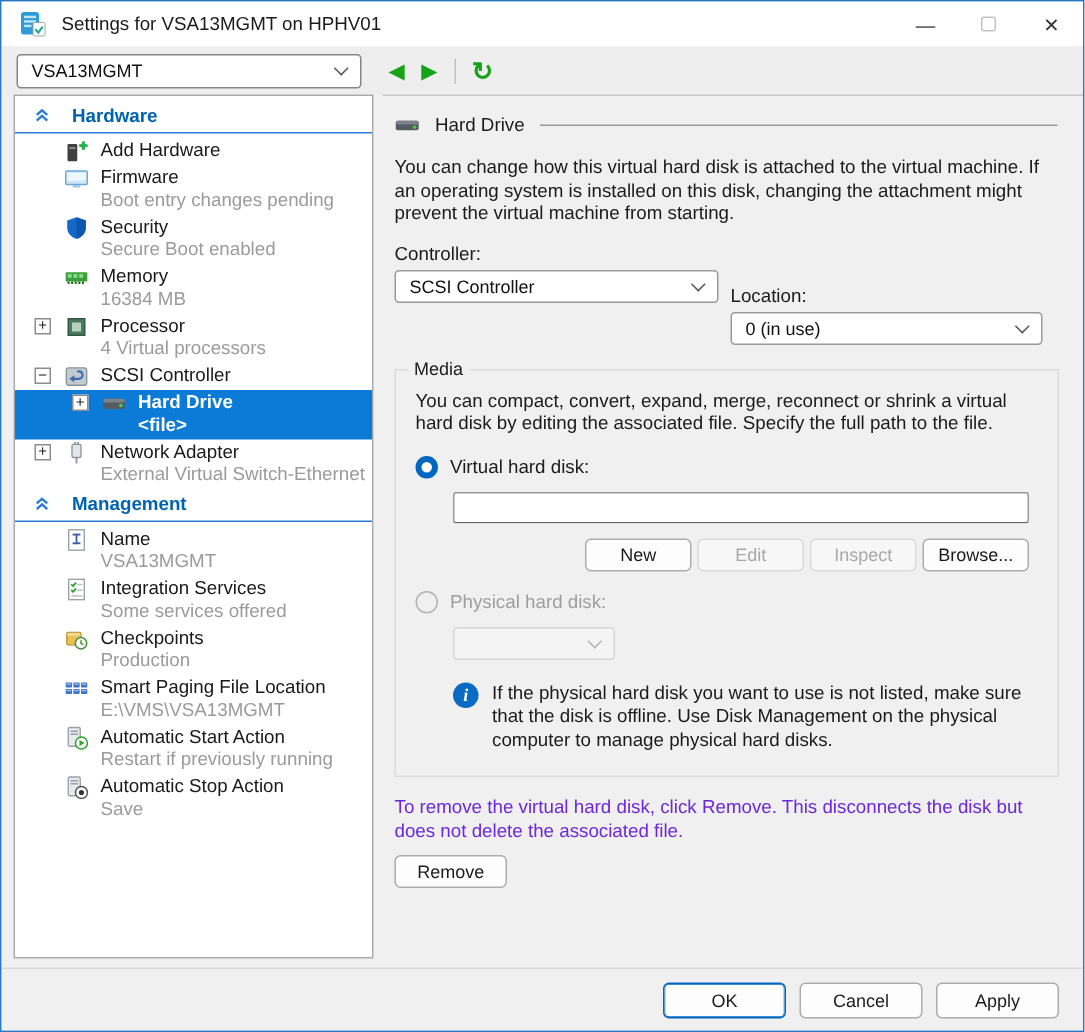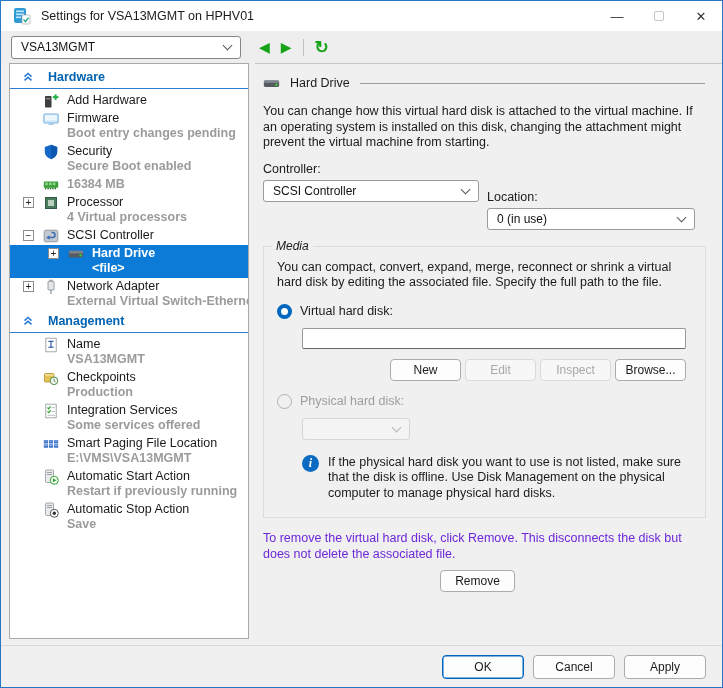--- a/index.html
+++ b/index.html
@@ -46,21 +46,21 @@
   
   .tsection-header { display:flex; align-items:center; padding:3px 12px 4px 13px;
                      border-bottom:1px solid #2b7cd3; margin-bottom:3px; }
   .tsection-title { color:#0063b1; font-weight:bold; font-size:12.5px; margin-left:15px; }
   .trow { position:relative; padding:1px 2px 2px 57px; min-height:16px; cursor:default; }
   .trow .ticon { position:absolute; left:33px; top:1px; width:16px; height:16px; }
   .trow .expander { position:absolute; left:13px; top:3px; width:11px; height:11px;
                     border:1px solid #8c8c8c; background:#fff; color:#222;
                     font-size:10px; line-height:9px; text-align:center; }
   .tlabel { font-size:12.5px; color:#1a1a1a; line-height:15px; white-space:nowrap; }
-  .tsub   { font-size:12.5px; color:#9b9b9b; line-height:15px; white-space:nowrap;font-weight:bold; }
+  .tsub   { font-size:12.5px; color:#9b9b9b; line-height:15px; white-space:nowrap; }
   .trow.selected { background:#0c7bd8; padding-left:82px; }
   .trow.selected .ticon { left:58px; }
   .trow.selected .expander { left:38px; }
   .trow.selected .tlabel, .trow.selected .tsub { color:#fff; font-weight:bold; }
 
   
   .panel-header { display:flex; align-items:center; height:18px; margin-top:4px; }
   .hd-icon { width:17px; height:17px; margin-right:10px; flex:0 0 17px; }
   .panel-title { font-size:12.5px; color:#1b1b1b; white-space:nowrap; }
   .panel-rule { flex:1; height:1px; background:#9a9a9a; margin-left:10px; }
@@ -72,21 +72,21 @@
   .dd-col.c1 { width:216px; margin-right:8px; }
   .dd-col.c2 { width:208px;margin-top:28px; }
   .dd-label { font-size:12.5px; margin-bottom:4px; color:#1b1b1b; }
   .select { height:22px; background:#fff; border:1px solid #9a9a9a; border-radius:3px;
             display:flex; align-items:center; justify-content:space-between;
             padding:0 9px; font-size:12px; color:#111; }
 
   .groupbox { margin-top:16px; border:1px solid #dcdcdc; position:relative;
               padding:13px 10px 12px 13px; width:443px; }
   .gb-legend { position:absolute; top:-8px; left:8px; background:#f0f0f0; padding:0 4px;
-               font-size:12px; color:#1b1b1b;font-style:italic; }
+               font-size:12px; color:#1b1b1b; }
   .media-intro { font-size:12.5px; line-height:15.5px; max-width:418px; color:#1b1b1b; }
 
   .radio-row { display:flex; align-items:center; margin-top:13px; }
   .radio { width:15px; height:15px; border-radius:50%; flex:0 0 15px; }
   .radio.on  { border:4.5px solid #0067c0; background:#fff; }
   .radio.off { border:1px solid #b3b3b3; background:transparent; }
   .radio-label { margin-left:8px; font-size:12.5px; color:#1b1b1b; }
   .radio-label.disabled { color:#9e9e9e; }
 
   .vhd-input { display:block; margin:9px 0 0 25px; width:384px; height:21px; background:#fff;
@@ -104,21 +104,21 @@
                  display:flex; align-items:center; justify-content:flex-end; padding:0 9px; }
   .phys-select .sel-chev { border-color:#b5b5b5; }
 
   .info-row { display:flex; margin:15px 0 4px 25px; }
   .info-icon { width:17px; height:17px; border-radius:50%; background:#0b6bc2; color:#fff;
                font:italic bold 12px "Liberation Serif", serif;
                display:flex; align-items:center; justify-content:center; flex:0 0 17px; }
   .info-text { margin-left:9px; font-size:12.5px; line-height:15.5px; max-width:368px; color:#1b1b1b; }
 
   .remove-note { margin-top:13px; font-size:12.5px; line-height:15.5px; max-width:443px; color:#6d28d9; }
-  .remove-row { display:flex; justify-content:center; margin-top:8px; padding-right:13px; }
+  .remove-row { display:flex; justify-content:flex-start; margin-top:8px; padding-right:13px; }
   .remove-row .btn { width:75px; }
 
   
   .footer { flex:0 0 42px; background:#f0f0f0; border-top:1px solid #d9d9d9;
             display:flex; align-items:center; justify-content:flex-end; gap:9px; padding-right:16px; }
   .footer .btn { width:82px; height:24px; }
   .btn.primary { border-color:#0067c0; box-shadow:inset 0 0 0 0.5px #0067c0; }
 </style>
 </head>
 <body>
@@ -207,20 +207,21 @@
               <rect x="6" y="5.6" width="2.6" height="2.6" fill="#8fd694"></rect>
               <rect x="9.8" y="5.6" width="2.6" height="2.6" fill="#8fd694"></rect>
               <g fill="#1d6b22">
                 <rect x="2" y="10.7" width="1.4" height="1.6"></rect>
                 <rect x="4.4" y="10.7" width="1.4" height="1.6"></rect>
                 <rect x="6.8" y="10.7" width="1.4" height="1.6"></rect>
                 <rect x="9.2" y="10.7" width="1.4" height="1.6"></rect>
                 <rect x="11.6" y="10.7" width="1.4" height="1.6"></rect>
               </g>
             </svg></span>
+        <div class="tlabel">Memory</div>
         <div class="tsub">16384 MB</div>
       </div>
 
       <div class="trow">
         <span class="expander">+</span>
         <span class="ticon"><svg viewBox="0 0 16 16" width="16" height="16">
               <rect x="2.5" y="2.5" width="11" height="11" fill="#4a7a5e" stroke="#335843" stroke-width="1"></rect>
               <rect x="5" y="5" width="6" height="6" fill="#b9cfc0"></rect>
             </svg></span>
         <div class="tlabel">Processor</div>
@@ -276,40 +277,40 @@
                 <rect x="7.4" y="3.8" width="1.2" height="7"></rect>
                 <rect x="5.4" y="9.6" width="5.2" height="1.2"></rect>
               </g>
             </svg></span>
         <div class="tlabel">Name</div>
         <div class="tsub">VSA13MGMT</div>
       </div>
 
       <div class="trow">
         <span class="ticon"><svg viewBox="0 0 16 16" width="16" height="16">
-              <rect x="1.5" y="3.5" width="9.5" height="8.5" rx="1" fill="#e6c255" stroke="#b28f2f" stroke-width="0.8"></rect>
-              <rect x="2" y="4" width="8.5" height="2" fill="#f0d98c"></rect>
-              <circle cx="11" cy="10.8" r="3.8" fill="#f7f7f7" stroke="#4c8f3f" stroke-width="1"></circle>
-              <path d="M11 8.8 V10.9 L12.6 11.8" stroke="#4c8f3f" stroke-width="1" fill="none"></path>
-            </svg></span>
-        <div class="tlabel">Checkpoints</div>
-        <div class="tsub">Production</div>
-      </div>
-
-      <div class="trow">
-        <span class="ticon"><svg viewBox="0 0 16 16" width="16" height="16">
               <rect x="2.8" y="1.2" width="10.4" height="13.6" fill="#fff" stroke="#9aa0a5" stroke-width="0.9"></rect>
               <path d="M4.5 4.5 l1.2 1.3 2-2.4" stroke="#2ba52b" stroke-width="1.2" fill="none"></path>
               <rect x="8.6" y="4.2" width="3.4" height="1" fill="#b9bfc4"></rect>
               <path d="M4.5 8.3 l1.2 1.3 2-2.4" stroke="#2ba52b" stroke-width="1.2" fill="none"></path>
               <rect x="8.6" y="8" width="3.4" height="1" fill="#b9bfc4"></rect>
               <rect x="4.6" y="11.8" width="7.4" height="1" fill="#b9bfc4"></rect>
             </svg></span>
         <div class="tlabel">Integration Services</div>
         <div class="tsub">Some services offered</div>
+      </div>
+
+      <div class="trow">
+        <span class="ticon"><svg viewBox="0 0 16 16" width="16" height="16">
+              <rect x="1.5" y="3.5" width="9.5" height="8.5" rx="1" fill="#e6c255" stroke="#b28f2f" stroke-width="0.8"></rect>
+              <rect x="2" y="4" width="8.5" height="2" fill="#f0d98c"></rect>
+              <circle cx="11" cy="10.8" r="3.8" fill="#f7f7f7" stroke="#4c8f3f" stroke-width="1"></circle>
+              <path d="M11 8.8 V10.9 L12.6 11.8" stroke="#4c8f3f" stroke-width="1" fill="none"></path>
+            </svg></span>
+        <div class="tlabel">Checkpoints</div>
+        <div class="tsub">Production</div>
       </div>
 
       <div class="trow">
         <span class="ticon"><svg viewBox="0 0 16 16" width="16" height="16">
               <g fill="#3f74c9">
                 <rect x="0.8" y="4" width="4.2" height="3.4" rx="0.5"></rect>
                 <rect x="5.9" y="4" width="4.2" height="3.4" rx="0.5"></rect>
                 <rect x="11" y="4" width="4.2" height="3.4" rx="0.5"></rect>
                 <rect x="0.8" y="8.3" width="4.2" height="3.4" rx="0.5"></rect>
                 <rect x="5.9" y="8.3" width="4.2" height="3.4" rx="0.5"></rect>

